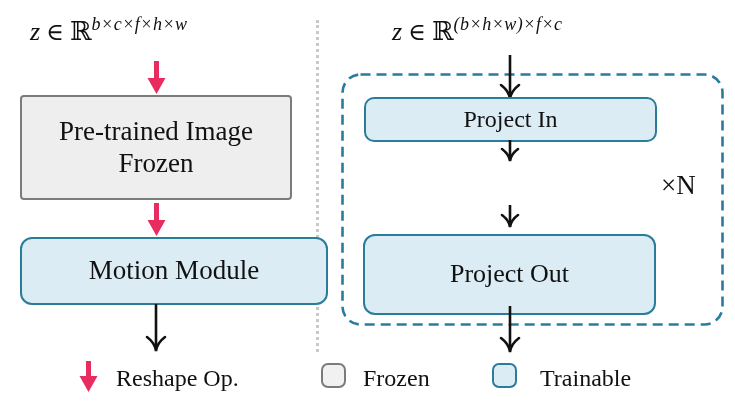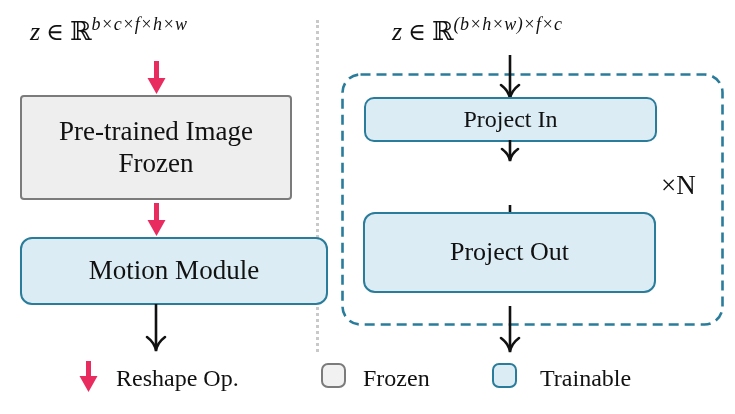--- a/index.html
+++ b/index.html
@@ -88,21 +88,21 @@
   </svg>
 
 
   <div class="abs repeat" style="left:661px;top:170px;">×N</div>
 
   <svg class="abs" style="left:497px;top:205px;" width="26" height="24">
     <path d="M13 0 L13 20" stroke="#111" stroke-width="2.6" fill="none"></path>
     <path d="M5 10 Q12 15 13 22 Q14 15 21 10" stroke="#111" stroke-width="2.6" fill="none" stroke-linecap="round"></path>
   </svg>
 
-  <div class="abs node train-style" style="left:363px;top:212px;width:293px;height:81px;border-radius:12px;font-size:26px;">
+  <div class="abs node train-style" style="left:363px;top:234px;width:293px;height:81px;border-radius:12px;font-size:26px;">
     <div>Project Out</div>
   </div>
 
   <svg class="abs" style="left:497px;top:306px;" width="26" height="48">
     <path d="M13 0 L13 44" stroke="#111" stroke-width="2.6" fill="none"></path>
     <path d="M4 32 Q12 38 13 46 Q14 38 22 32" stroke="#111" stroke-width="2.6" fill="none" stroke-linecap="round"></path>
   </svg>
 
   <div class="abs" style="left:79px;top:360px;">
     <svg class="abs" style="left:0;top:1px;position:absolute;" width="19" height="31">

